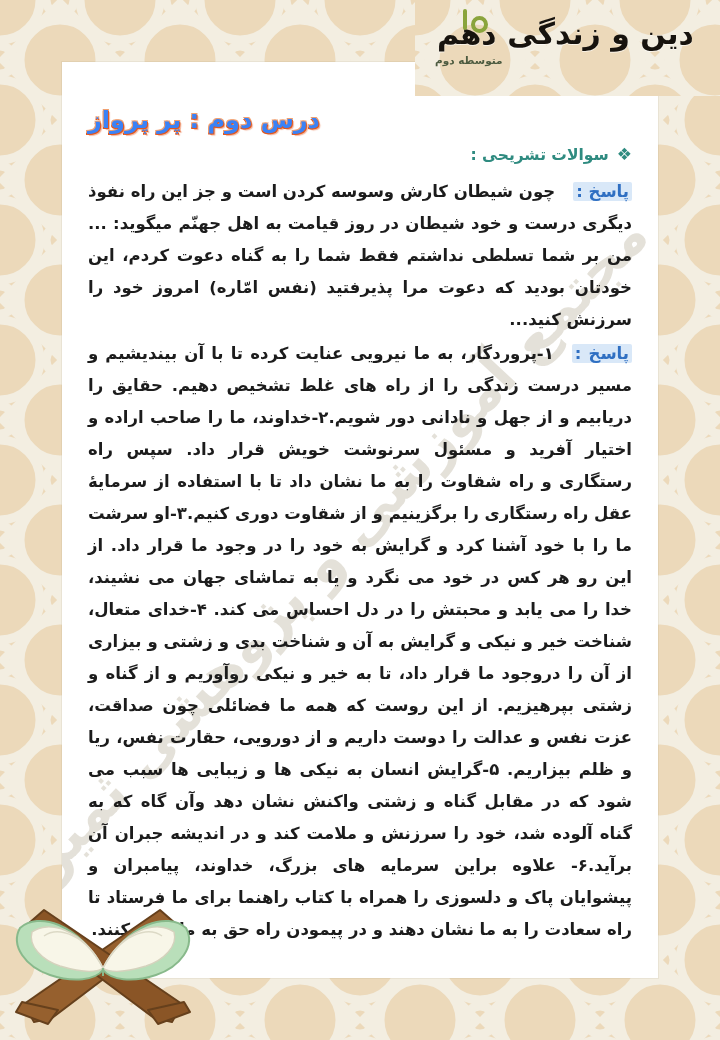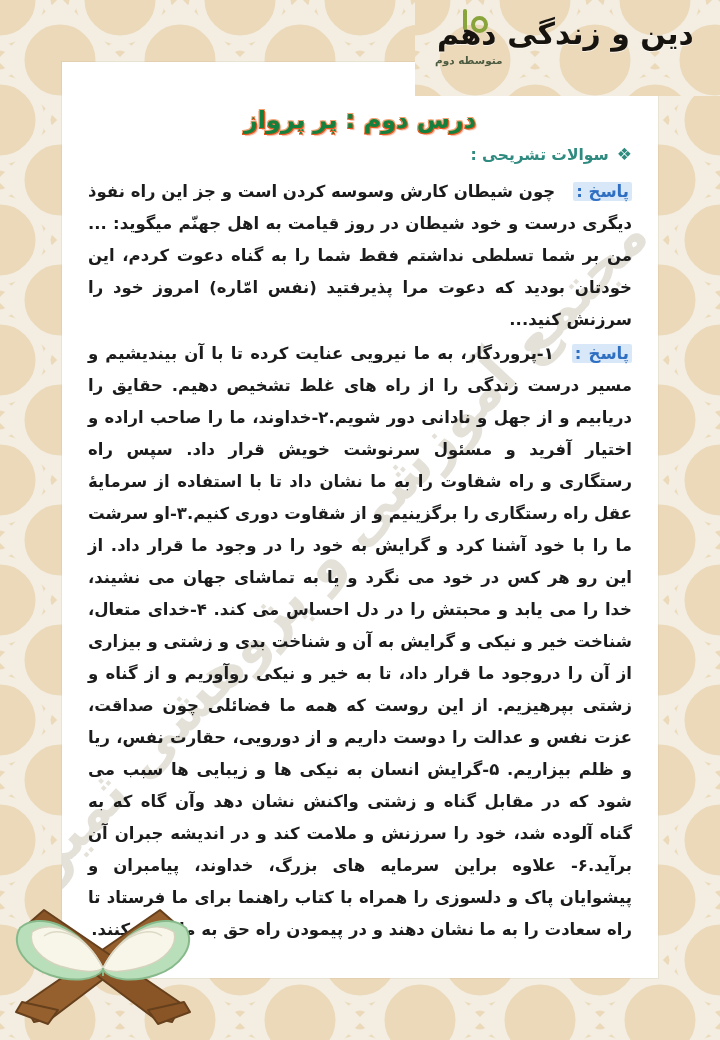--- a/index.html
+++ b/index.html
@@ -44,22 +44,22 @@
   .grade-mark .g-ring{
     position:absolute;left:8px;top:7px;width:9px;height:9px;border:4px solid #8aa43c;border-radius:50%;
   }
   .logo-sub{
     position:absolute;left:-2px;bottom:-15px;
     font-size:10.5px;font-weight:700;color:#4d5b40;letter-spacing:1px;margin-top:40px;
   }
 
   
   .title{
-    margin:44px 0 0 0;text-align:center;direction:rtl;
-    font-size:24px;font-weight:900;color:#15803d;
+    margin:44px 0 0 0;text-align:left;direction:rtl;
+    font-size:24px;font-weight:900;color:#3b82f6;
     text-shadow:1px 1px 0 #e2571e,-1px -1px 0 #f0a071,1px -1px 0 #f0a071,-1px 1px 0 #e2571e,2px 2px 1px rgba(226,87,30,.45);
     letter-spacing:0px;
   }
 
   
   .section-heading{
     margin-top:10px;direction:rtl;text-align:right;
     color:#2f8b80;font-size:15.5px;font-weight:700;
   }
   .section-heading .bullet{font-size:17px;margin-left:8px;color:#2f8b80;}

